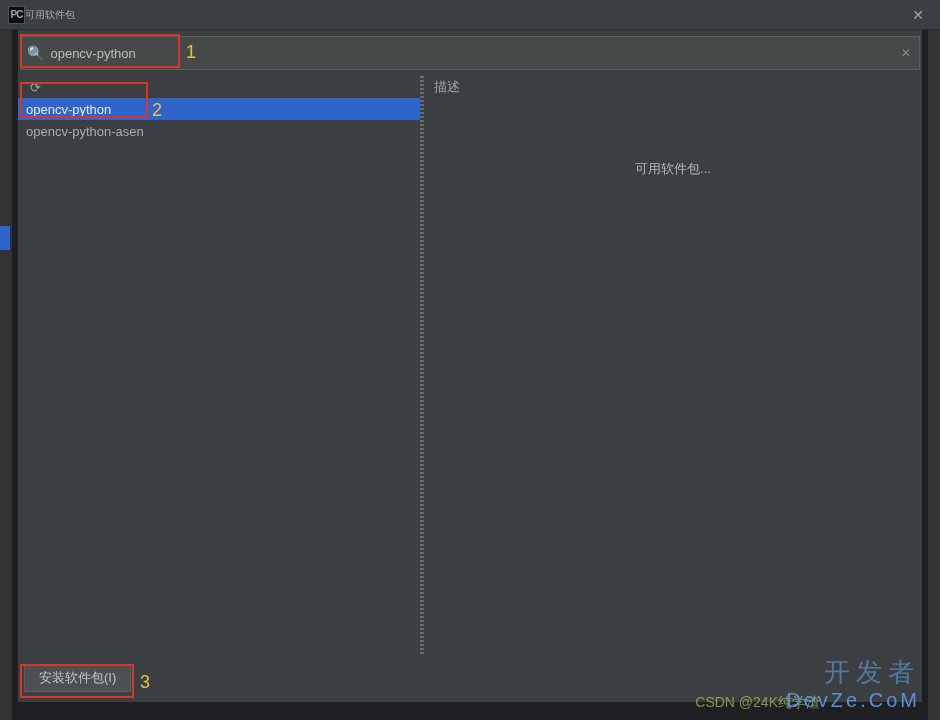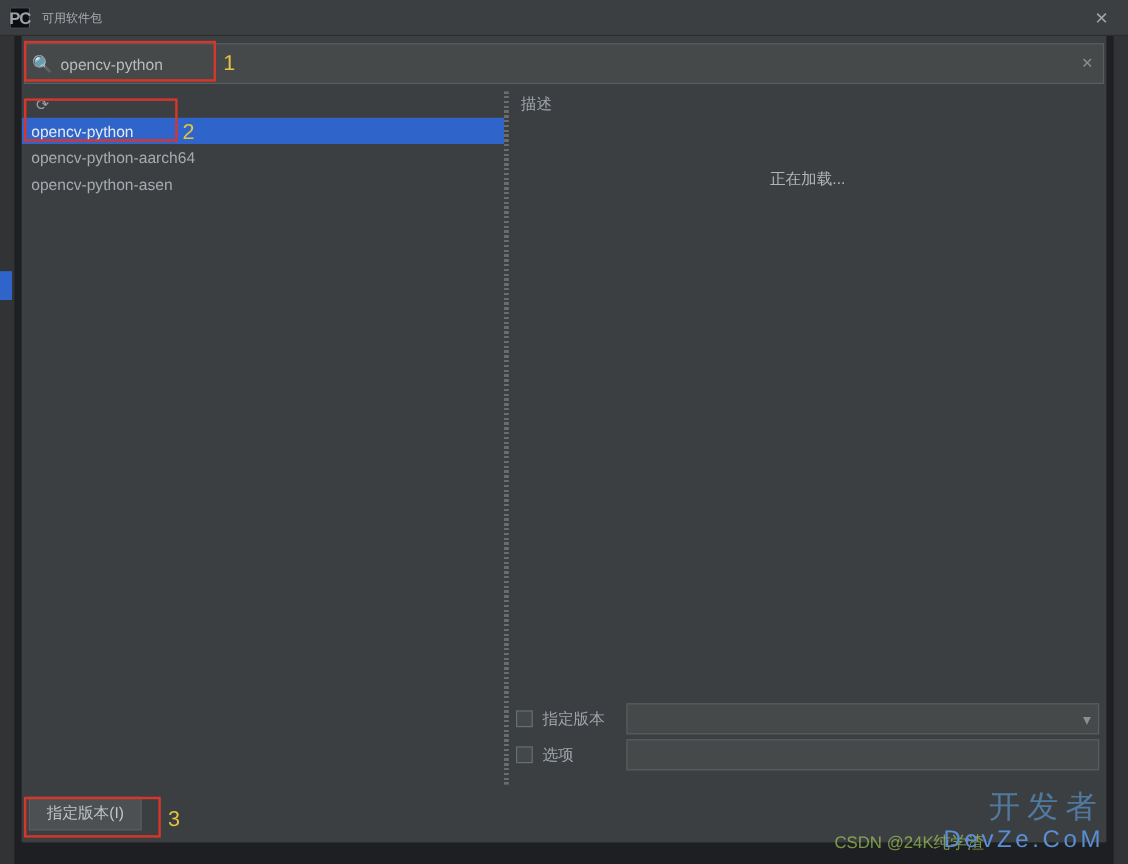--- a/index.html
+++ b/index.html
@@ -19,22 +19,21 @@
       display: flex;
       align-items: center;
       padding: 0 8px;
       border-bottom: 1px solid #2b2d2f;
     }
     .app-icon {
       width: 17px; height: 18px;
       background: #0b0e11;
       border: 1px solid #4e5255;
       display: flex; align-items: center; justify-content: center;
-      font-size: 14px; font-weight: bold; color: #9aa0a6;
-      margin-right: 10px;
+      font-size: 10px; font-weight: bold; color: #9aa0a6;
       letter-spacing: -1px;
     }
     .title-text { color: #a8adb3; font-size: 10px; }
     .win-controls { margin-left: auto; display: flex; gap: 20px; }
     .win-btn { color: #a0a4a8; font-size: 14px; cursor: pointer; width: 28px; height: 28px; display:flex; align-items:center; justify-content:center;}
     .dialog-body {
       position: absolute; top:30px; left:18px; right:18px; bottom:18px;
       background: #3c3f41;
       display: flex; flex-direction: column;
     }
@@ -51,21 +50,21 @@
     .search-input { flex:1; background: transparent; border: none; outline: none; color: #b8bcbf; font-size: 13px; }
     .clear-icon { color: #8a8f93; font-size: 12px; cursor: pointer; }
     .main-split { flex:1; display: flex; overflow: hidden; }
     .left-pane { width: 402px; display: flex; flex-direction: column; }
     .reload-row { height: 22px; display:flex; align-items:center; padding-left:12px; color:#9aa0a6;}
     .reload-icon { font-size: 13px; cursor:pointer;}
     .package-list { flex:1; overflow:auto; }
     .pkg-item { height: 22px; display:flex; align-items:center; padding-left: 8px; color: #a6abb0; cursor: pointer; }
     .pkg-item.selected { background: #2f65ca; color: #e4e9f0; }
     .splitter { width: 4px; background: repeating-linear-gradient(180deg,#6a6d70 0 2px,#3c3f41 2px 4px); cursor: col-resize; }
-    .right-pane { flex:1; display:flex; flex-direction:column; }
+    .right-pane { flex:1; display:flex; flex-direction:column;gap:20px; }
     .desc-header { height: 22px; padding-left: 10px; color:#9fa5ab; display:flex; align-items:center;}
     .desc-body { flex:1; color:#b0b5b9; text-align:center; padding-top: 42px; font-size: 13px;}
     .opts-area { padding: 6px 6px 8px 6px; }
     .opt-row { display:flex; align-items:center; margin: 4px 0; }
     .fake-cb { width:14px; height:14px; border:1px solid #6a6d70; background:#43494a; margin-right: 8px; cursor:pointer;}
     .opt-label { color:#9fa5ab; margin-right: 10px; width:60px;}
     .ver-select { flex:1; height:26px; background:#45494a; border:1px solid #5a5d5f; display:flex; align-items:center; justify-content:flex-end; padding-right:6px; color:#8a8f93; cursor:pointer;}
     .opt-input { flex:1; height:26px; background:#45494a; border:1px solid #5a5d5f; color:#bbb; padding:0 6px;}
     .footer { height: 48px; display:flex; align-items:center; padding-left: 6px;}
     .install-btn { height: 28px; padding: 0 14px; background:#4c5052; border:1px solid #5a5d5f; color:#bfc4c8; cursor:pointer; display:flex; align-items:center;}
@@ -102,49 +101,34 @@
     <span class="clear-icon">✕</span>
   </div>
 
   <div class="main-split">
     <div class="left-pane">
       <div class="reload-row">
         <span class="reload-icon">⟳</span>
       </div>
       <div class="package-list">
         <div class="pkg-item selected">opencv-python</div>
-        <div class="pkg-item">opencv-python-aarch64</div>
         <div class="pkg-item">opencv-python-asen</div>
       </div>
     </div>
 
     <div class="splitter"></div>
 
     <div class="right-pane">
       <div class="desc-header">描述</div>
-      <div class="desc-body">正在加载...</div>
-      <div class="opts-area">
-        <div class="opt-row">
-          <div class="fake-cb"></div>
-          <span class="opt-label">指定版本</span>
-          <div class="ver-select">
-            <span>▾</span>
-          </div>
-        </div>
-        <div class="opt-row">
-          <div class="fake-cb"></div>
-          <span class="opt-label">选项</span>
-          <input class="opt-input" type="text" style="">
-        </div>
-      </div>
+      <div class="desc-body">可用软件包...</div>
     </div>
   </div>
 
   <div class="footer">
-    <div class="install-btn">指定版本(I)</div>
+    <div class="install-btn">安装软件包(I)</div>
   </div>
 
 </div>
 
 <div class="overlay" style="left:20px; top:34px; width:160px; height:34px;"></div>
 <div class="anno-label" style="left:186px; top:42px;">1</div>
 
 <div class="overlay" style="left:20px; top:82px; width:128px; height:36px;"></div>
 <div class="anno-label" style="left:152px; top:100px;">2</div>
 

